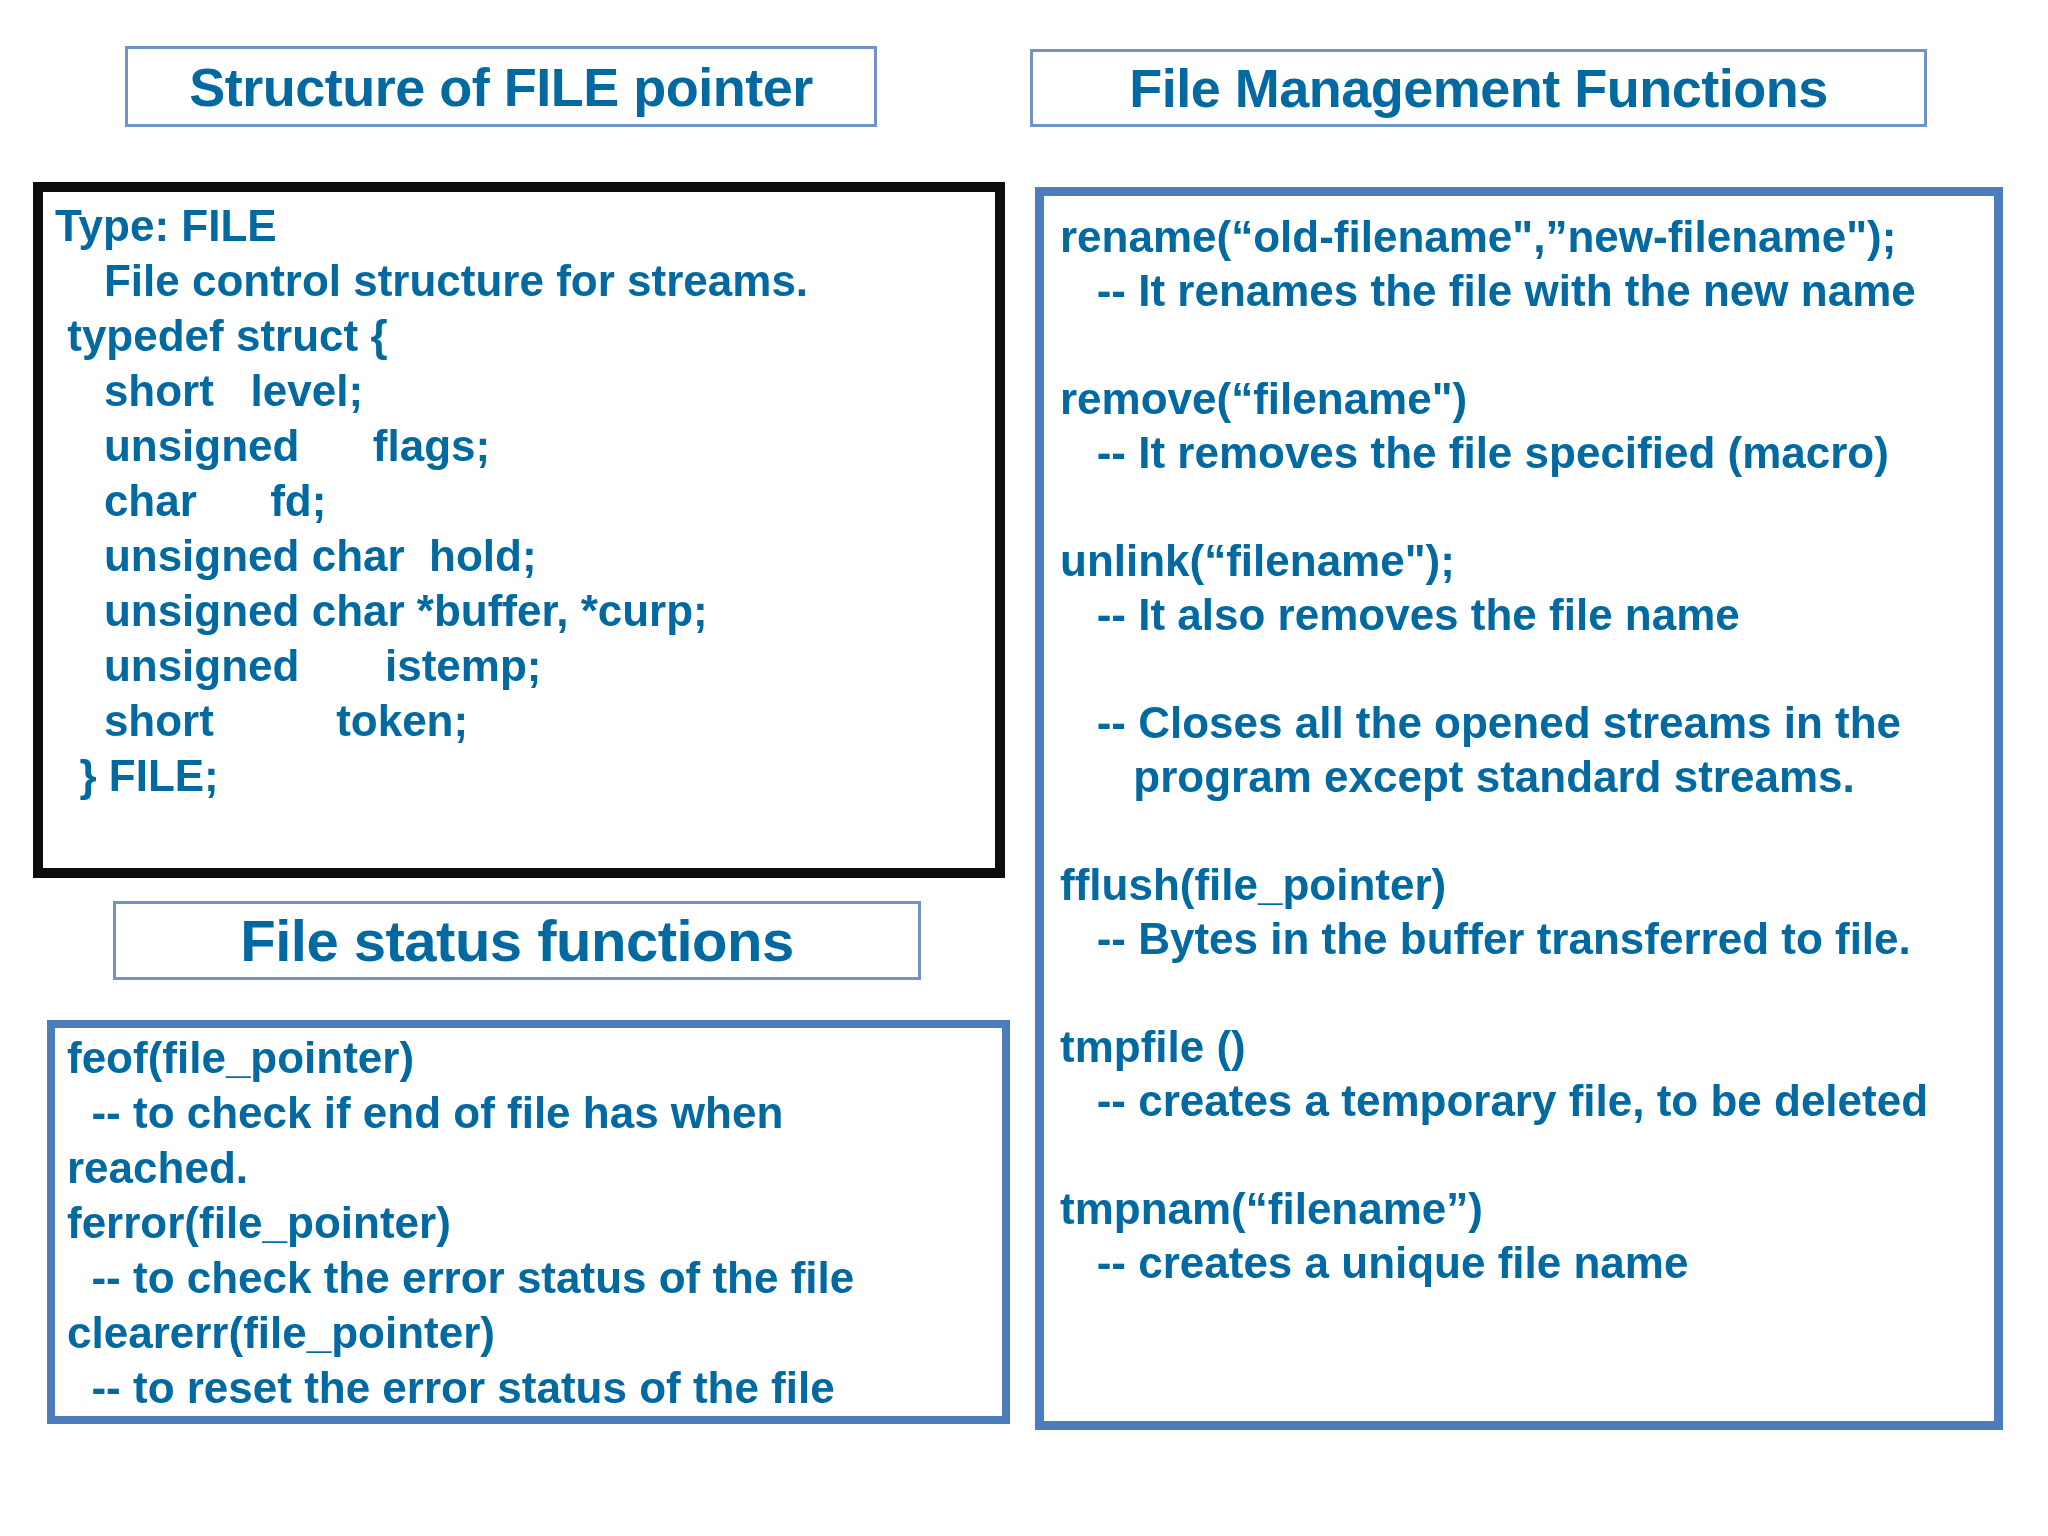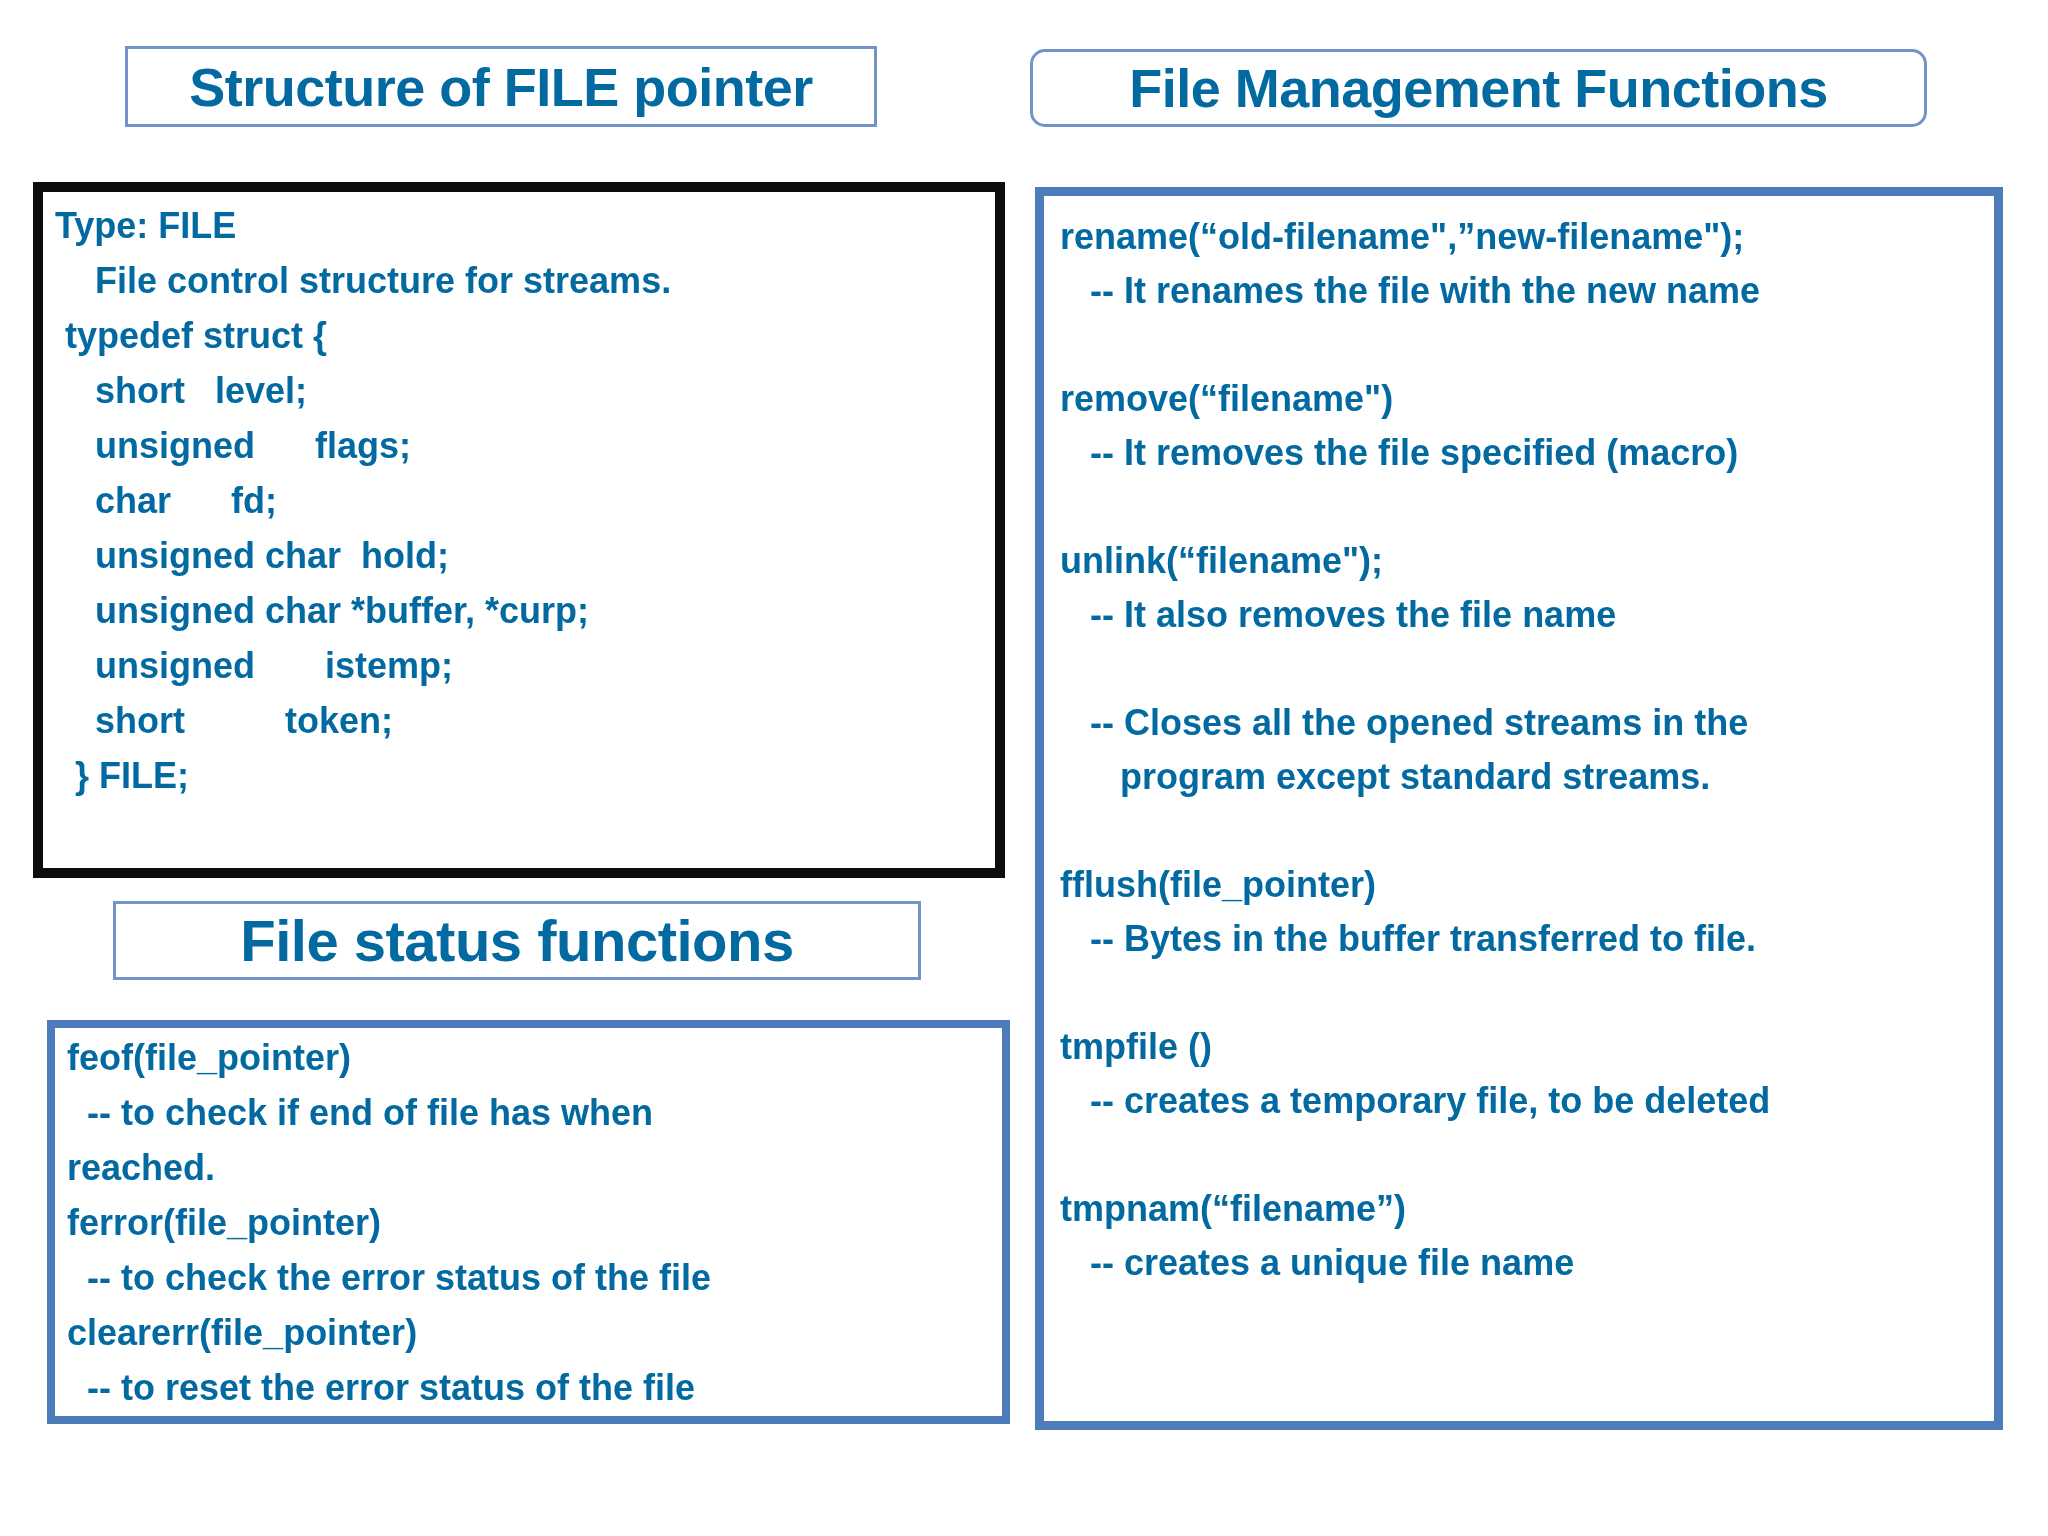--- a/index.html
+++ b/index.html
@@ -8,38 +8,38 @@
     background:#ffffff; overflow:hidden;
     font-family:"Liberation Sans", sans-serif;
     font-weight:700; color:#0369a1;
   }
   .title-box {
     position:absolute; display:flex; align-items:center; justify-content:center;
     border:3px solid #7094c8; background:#ffffff;
     font-size:54px; letter-spacing:-0.5px; white-space:pre;
   }
   #title-structure { left:125px; top:46px;  width:746px; height:75px; }
-  #title-management{ left:1030px; top:49px; width:891px; height:72px;border-radius:15px; }
+  #title-management{ left:1030px; top:49px; width:891px; height:72px; }
   #title-status    { left:113px; top:901px; width:802px; height:73px; font-size:58px; }
 
   .content-box { position:absolute; background:#ffffff; }
   #struct-box {
     left:33px; top:182px; width:940px; height:670px;
     border:10px solid #0d0d0d; padding-top:6px; padding-left:12px;
   }
   #status-box {
     left:47px; top:1020px; width:935px; height:386px;
     border:8px solid #4c7dba; padding-top:2px; padding-left:12px;
   }
   #management-box {
     left:1035px; top:187px; width:934px; height:1211px;
     border:9px solid #4c7dba; padding-top:14px; padding-left:16px;
   }
   .line {
-    white-space:pre; font-size:36px; line-height:55px; min-height:55px;
+    white-space:pre; font-size:44px; line-height:55px; min-height:55px;
     overflow:visible;
   }
   #management-box .line { line-height:54px; min-height:54px; }
 </style>
 </head>
 <body>
 
 <div id="slide">
 
   <div id="title-structure" class="title-box">

